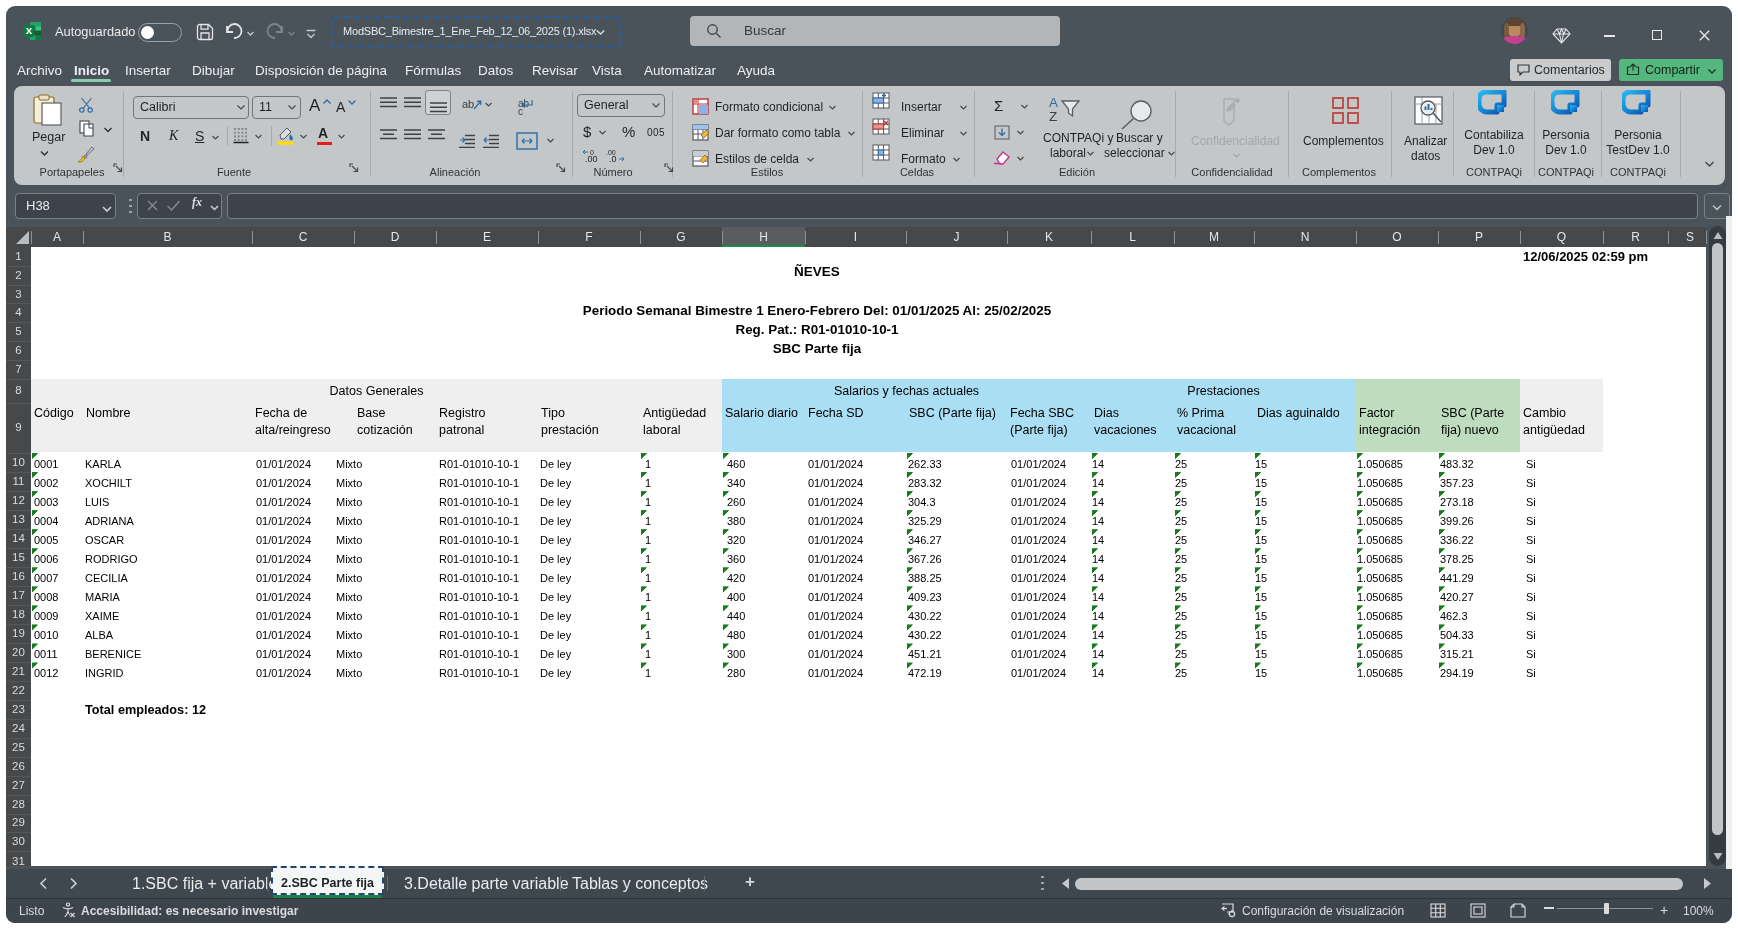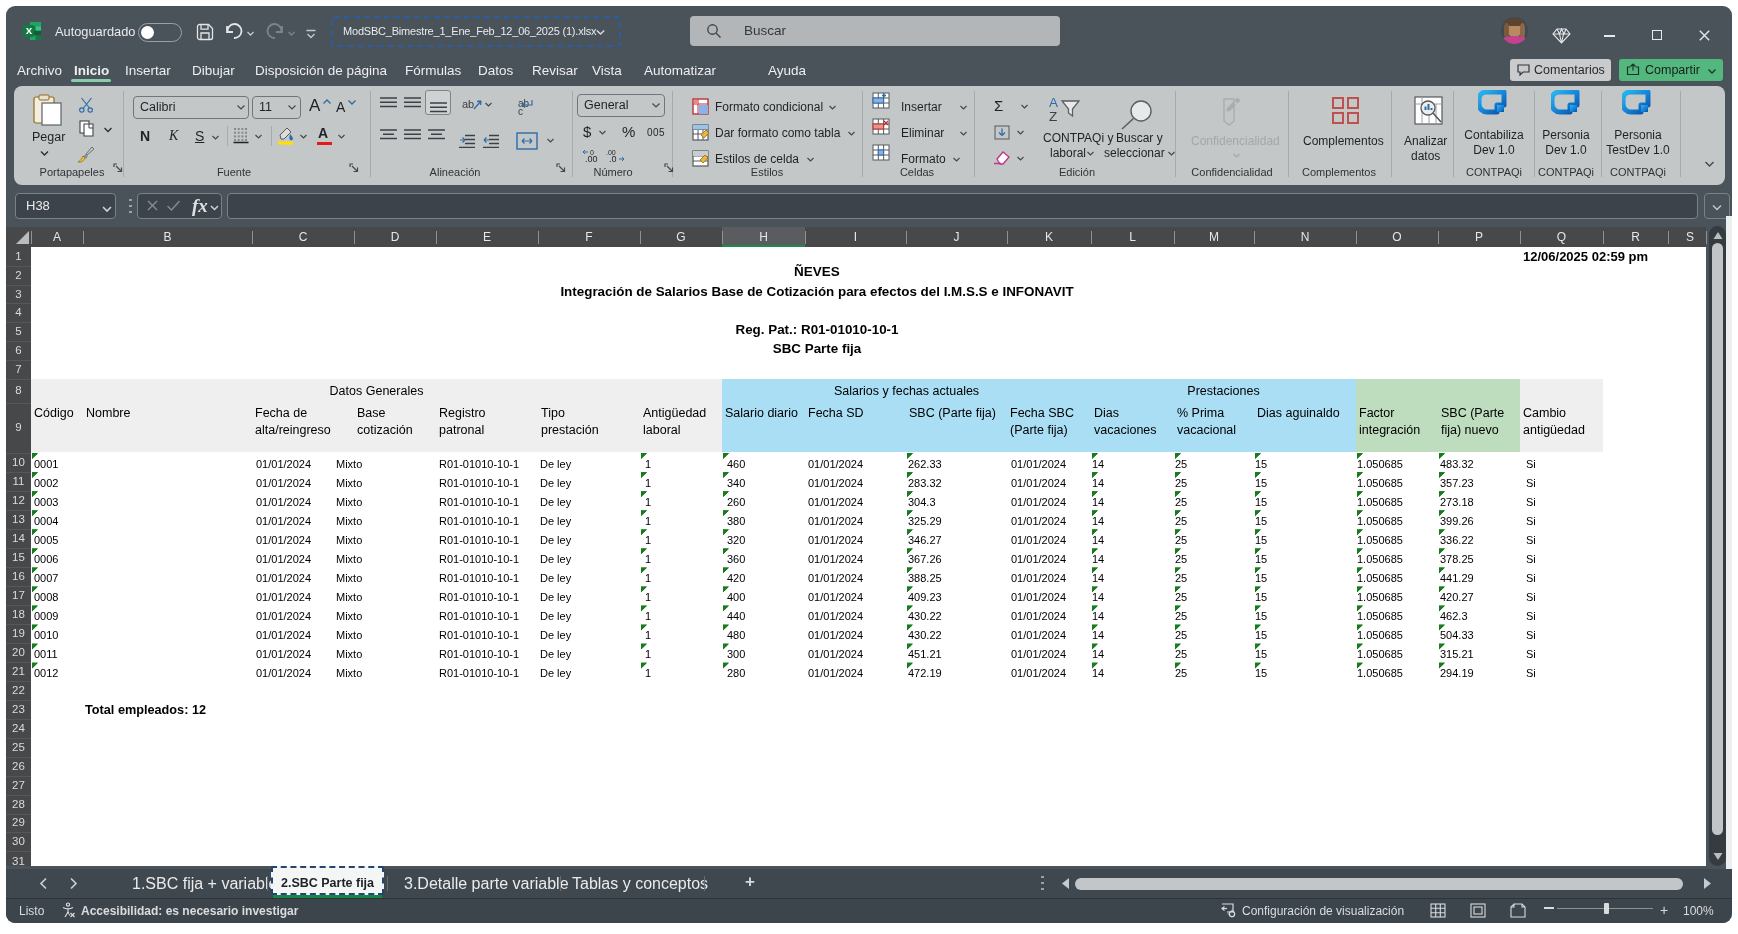--- a/index.html
+++ b/index.html
@@ -110,21 +110,21 @@
     <div class="mi" style="left:11px;top:57px;font-weight:normal">Archivo</div>
     <div class="mi" style="left:68px;top:57px;font-weight:bold">Inicio</div>
     <div class="mi" style="left:119px;top:57px;font-weight:normal">Insertar</div>
     <div class="mi" style="left:186px;top:57px;font-weight:normal">Dibujar</div>
     <div class="mi" style="left:249px;top:57px;font-weight:normal">Disposición de página</div>
     <div class="mi" style="left:399px;top:57px;font-weight:normal">Fórmulas</div>
     <div class="mi" style="left:472px;top:57px;font-weight:normal">Datos</div>
     <div class="mi" style="left:526px;top:57px;font-weight:normal">Revisar</div>
     <div class="mi" style="left:586px;top:57px;font-weight:normal">Vista</div>
     <div class="mi" style="left:638px;top:57px;font-weight:normal">Automatizar</div>
-    <div class="mi" style="left:762px;top:57px;font-weight:normal">Ayuda</div>
+    <div class="mi" style="left:731px;top:57px;font-weight:normal">Ayuda</div>
     <div class="a" style="left:65px;top:73px;width:40px;height:3px;background:#87cfab;border-radius:2px"></div>
     <div id="ribbon"></div>
     <div class="gs" style="left:117px;top:85px"></div>
     <div class="gs" style="left:364px;top:85px"></div>
     <div class="gs" style="left:566px;top:85px"></div>
     <div class="gs" style="left:666px;top:85px"></div>
     <div class="gs" style="left:856px;top:85px"></div>
     <div class="gs" style="left:968px;top:85px"></div>
     <div class="gs" style="left:1169px;top:85px"></div>
     <div class="gs" style="left:1282px;top:85px"></div>
@@ -531,21 +531,21 @@
       <path d="M2 5l4 4 4-4" stroke="#cdd1d3" stroke-width="1.6" fill="none"></path>
     </svg>
     <div class="a" style="left:123px;top:193px;width:3px;height:14px;background:repeating-linear-gradient(#9aa0a4 0 2px,transparent 2px 6px)"></div>
     <div class="fbx" style="left:131px;top:187px;width:85px;height:26px"></div>
     <svg class="a" style="left:140px;top:193px" width="13" height="13" viewBox="0 0 13 13">
       <path d="M2 2l9 9M11 2l-9 9" stroke="#868d92" stroke-width="1.4"></path>
     </svg>
     <svg class="a" style="left:160px;top:193px" width="15" height="13" viewBox="0 0 15 13">
       <path d="M1.5 7l4 4L13.5 2" stroke="#868d92" stroke-width="1.4" fill="none"></path>
     </svg>
-    <div class="a" style="left:186px;top:189px;color:#dfe2e4;font-family:'Liberation Serif',serif;font-style:italic;font-size:19px;font-weight:bold">fx</div>
+    <div class="a" style="left:186px;top:189px;color:#dfe2e4;font-family:'Liberation Serif',serif;font-style:italic;font-size:12px;font-weight:bold">fx</div>
     <svg class="a" style="left:203px;top:196px" width="11" height="12" viewBox="0 0 11 12">
       <path d="M2 4l3.5 3.5L9 4" stroke="#cdd1d3" stroke-width="1.5" fill="none"></path>
     </svg>
     <div class="fbx" style="left:221px;top:187px;width:1471px;height:26px"></div>
     <div class="a" style="left:1698px;top:187px;width:26px;height:26px;border:1px solid #7a8187;border-radius:4px"></div>
     <svg class="a" style="left:1704px;top:194px" width="14" height="14" viewBox="0 0 14 14">
       <path d="M3 5.5l4 4 4-4" stroke="#c3c8cb" stroke-width="1.5" fill="none"></path>
     </svg>
     <div class="a" style="left:0;top:221px;width:1700px;height:20px;background:#474849"></div>
     <svg class="a" style="left:9px;top:224px" width="15" height="15" viewBox="0 0 15 15">
@@ -683,25 +683,26 @@
     <div class="hd" style="left:1171px;top:399px">% Prima
 vacacional</div>
     <div class="hd" style="left:1251px;top:399px">Dias aguinaldo</div>
     <div class="hd" style="left:1353px;top:399px">Factor
 integración</div>
     <div class="hd" style="left:1435px;top:399px">SBC (Parte
 fija) nuevo</div>
     <div class="hd" style="left:1517px;top:399px">Cambio
 antigüedad</div>
     <div class="ti" style="left:811px;top:258px;font-size:13.5px">ÑEVES</div>
-    <div class="ti" style="left:811px;top:278px">Integración de Salarios Base de Cotización para efectos del I.M.S.S e INFONAVIT</div>
+    <div class="ti" style="left:811px;top:297px">Periodo Semanal Bimestre 1 Enero-Febrero Del: 01/01/2025 Al: 25/02/2025</div>
     <div class="ti" style="left:811px;top:316px">Reg. Pat.: R01-01010-10-1</div>
     <div class="ti" style="left:811px;top:335px">SBC Parte fija</div>
     <div class="a" style="left:1517px;top:243px;color:#000;font-size:13px;font-weight:bold;white-space:nowrap">12/06/2025 02:59 pm</div>
     <div class="cell" style="left:28px;top:448.7px">0001<br>0002<br>0003<br>0004<br>0005<br>0006<br>0007<br>0008<br>0009<br>0010<br>0011<br>0012</div>
+    <div class="cell" style="left:79px;top:448.7px">KARLA<br>XOCHILT<br>LUIS<br>ADRIANA<br>OSCAR<br>RODRIGO<br>CECILIA<br>MARIA<br>XAIME<br>ALBA<br>BERENICE<br>INGRID</div>
     <div class="cell" style="left:250px;top:448.7px">01/01/2024<br>01/01/2024<br>01/01/2024<br>01/01/2024<br>01/01/2024<br>01/01/2024<br>01/01/2024<br>01/01/2024<br>01/01/2024<br>01/01/2024<br>01/01/2024<br>01/01/2024</div>
     <div class="cell" style="left:330px;top:448.7px">Mixto<br>Mixto<br>Mixto<br>Mixto<br>Mixto<br>Mixto<br>Mixto<br>Mixto<br>Mixto<br>Mixto<br>Mixto<br>Mixto</div>
     <div class="cell" style="left:433px;top:448.7px">R01-01010-10-1<br>R01-01010-10-1<br>R01-01010-10-1<br>R01-01010-10-1<br>R01-01010-10-1<br>R01-01010-10-1<br>R01-01010-10-1<br>R01-01010-10-1<br>R01-01010-10-1<br>R01-01010-10-1<br>R01-01010-10-1<br>R01-01010-10-1</div>
     <div class="cell" style="left:534px;top:448.7px">De ley<br>De ley<br>De ley<br>De ley<br>De ley<br>De ley<br>De ley<br>De ley<br>De ley<br>De ley<br>De ley<br>De ley</div>
     <div class="cell" style="left:639px;top:448.7px">1<br>1<br>1<br>1<br>1<br>1<br>1<br>1<br>1<br>1<br>1<br>1</div>
     <div class="cell" style="left:721px;top:448.7px">460<br>340<br>260<br>380<br>320<br>360<br>420<br>400<br>440<br>480<br>300<br>280</div>
     <div class="cell" style="left:802px;top:448.7px">01/01/2024<br>01/01/2024<br>01/01/2024<br>01/01/2024<br>01/01/2024<br>01/01/2024<br>01/01/2024<br>01/01/2024<br>01/01/2024<br>01/01/2024<br>01/01/2024<br>01/01/2024</div>
     <div class="cell" style="left:902px;top:448.7px">262.33<br>283.32<br>304.3<br>325.29<br>346.27<br>367.26<br>388.25<br>409.23<br>430.22<br>430.22<br>451.21<br>472.19</div>
     <div class="cell" style="left:1005px;top:448.7px">01/01/2024<br>01/01/2024<br>01/01/2024<br>01/01/2024<br>01/01/2024<br>01/01/2024<br>01/01/2024<br>01/01/2024<br>01/01/2024<br>01/01/2024<br>01/01/2024<br>01/01/2024</div>
     <div class="cell" style="left:1086px;top:448.7px">14<br>14<br>14<br>14<br>14<br>14<br>14<br>14<br>14<br>14<br>14<br>14</div>

